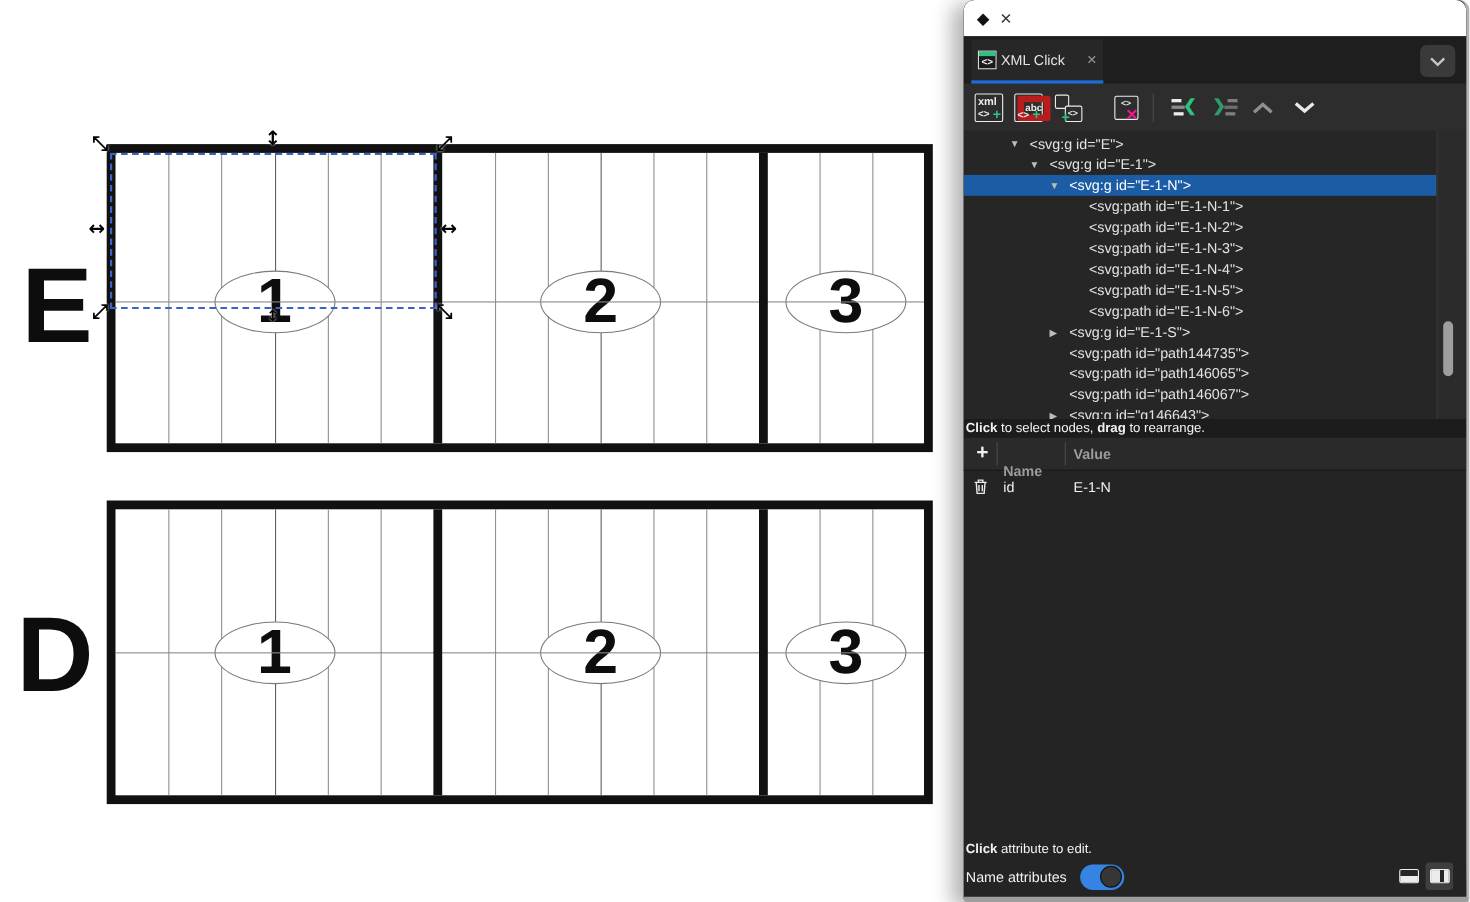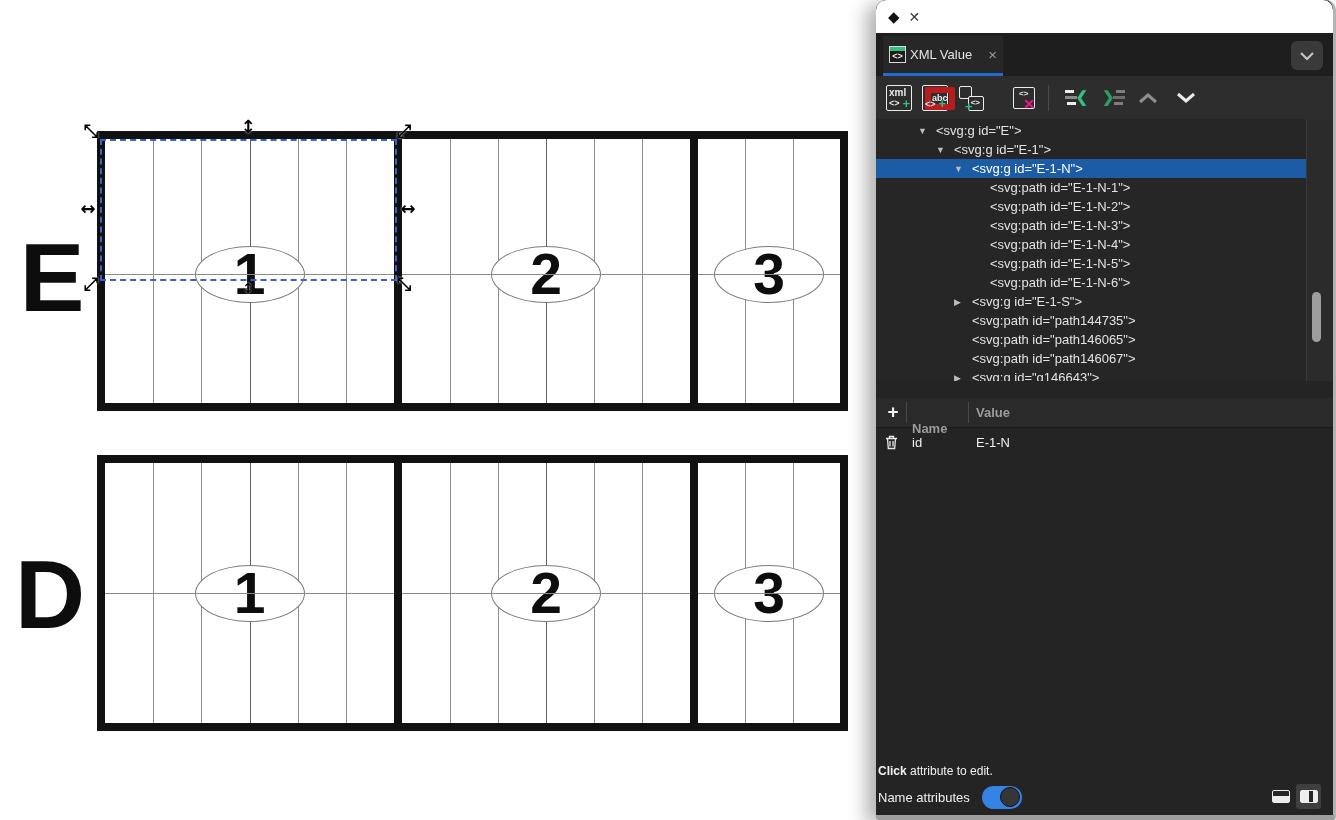--- a/index.html
+++ b/index.html
@@ -206,21 +206,21 @@
     <span class="logo">◆</span>
     <span class="close">✕</span>
   </div>
 
   <div id="tabstrip">
     <div id="tab">
       <span class="tabicon">
         <span class="bar"></span>
           <span class="ang">&lt;&gt;</span>
       </span>
-      <span class="tlabel">XML Value</span>
+      <span class="tlabel">XML Click</span>
       <span class="tclose">×</span>
     </div>
     <div id="tab-underline"></div>
     <div id="tab-menu-btn">
       <svg width="16" height="10">
         <path d="M2 2 L8 8 L14 2" stroke="#c4c4c4" stroke-width="2.2" fill="none"></path>
         </svg>
     </div>
   </div>
 
@@ -330,20 +330,23 @@
         <div class="trow" style="padding-left: 78px;">
           <span class="exp">▶</span>
           <span class="tlabel">&lt;svg:g id="g146643"&gt;</span>
         </div>
       </div>
     <div id="vtrack">
       <div id="vthumb"></div>
     </div>
   </div>
 
+  <div id="tree-hint">
+    <b>Click</b><span> to select nodes, </span><b>drag</b><span> to rearrange.</span>
+  </div>
 
   <div id="attr-header">
     <span class="plus">+</span>
     <span class="vsep" style="left:30px;"></span>
     <span class="hcol" style="left:36px;margin-top:16px;">Name</span>
     <span class="vsep" style="left:92px;"></span>
     <span class="hcol" style="left:100px;text-align:right;">Value</span>
   </div>
   <div id="attr-rows">
       <div class="arow">

